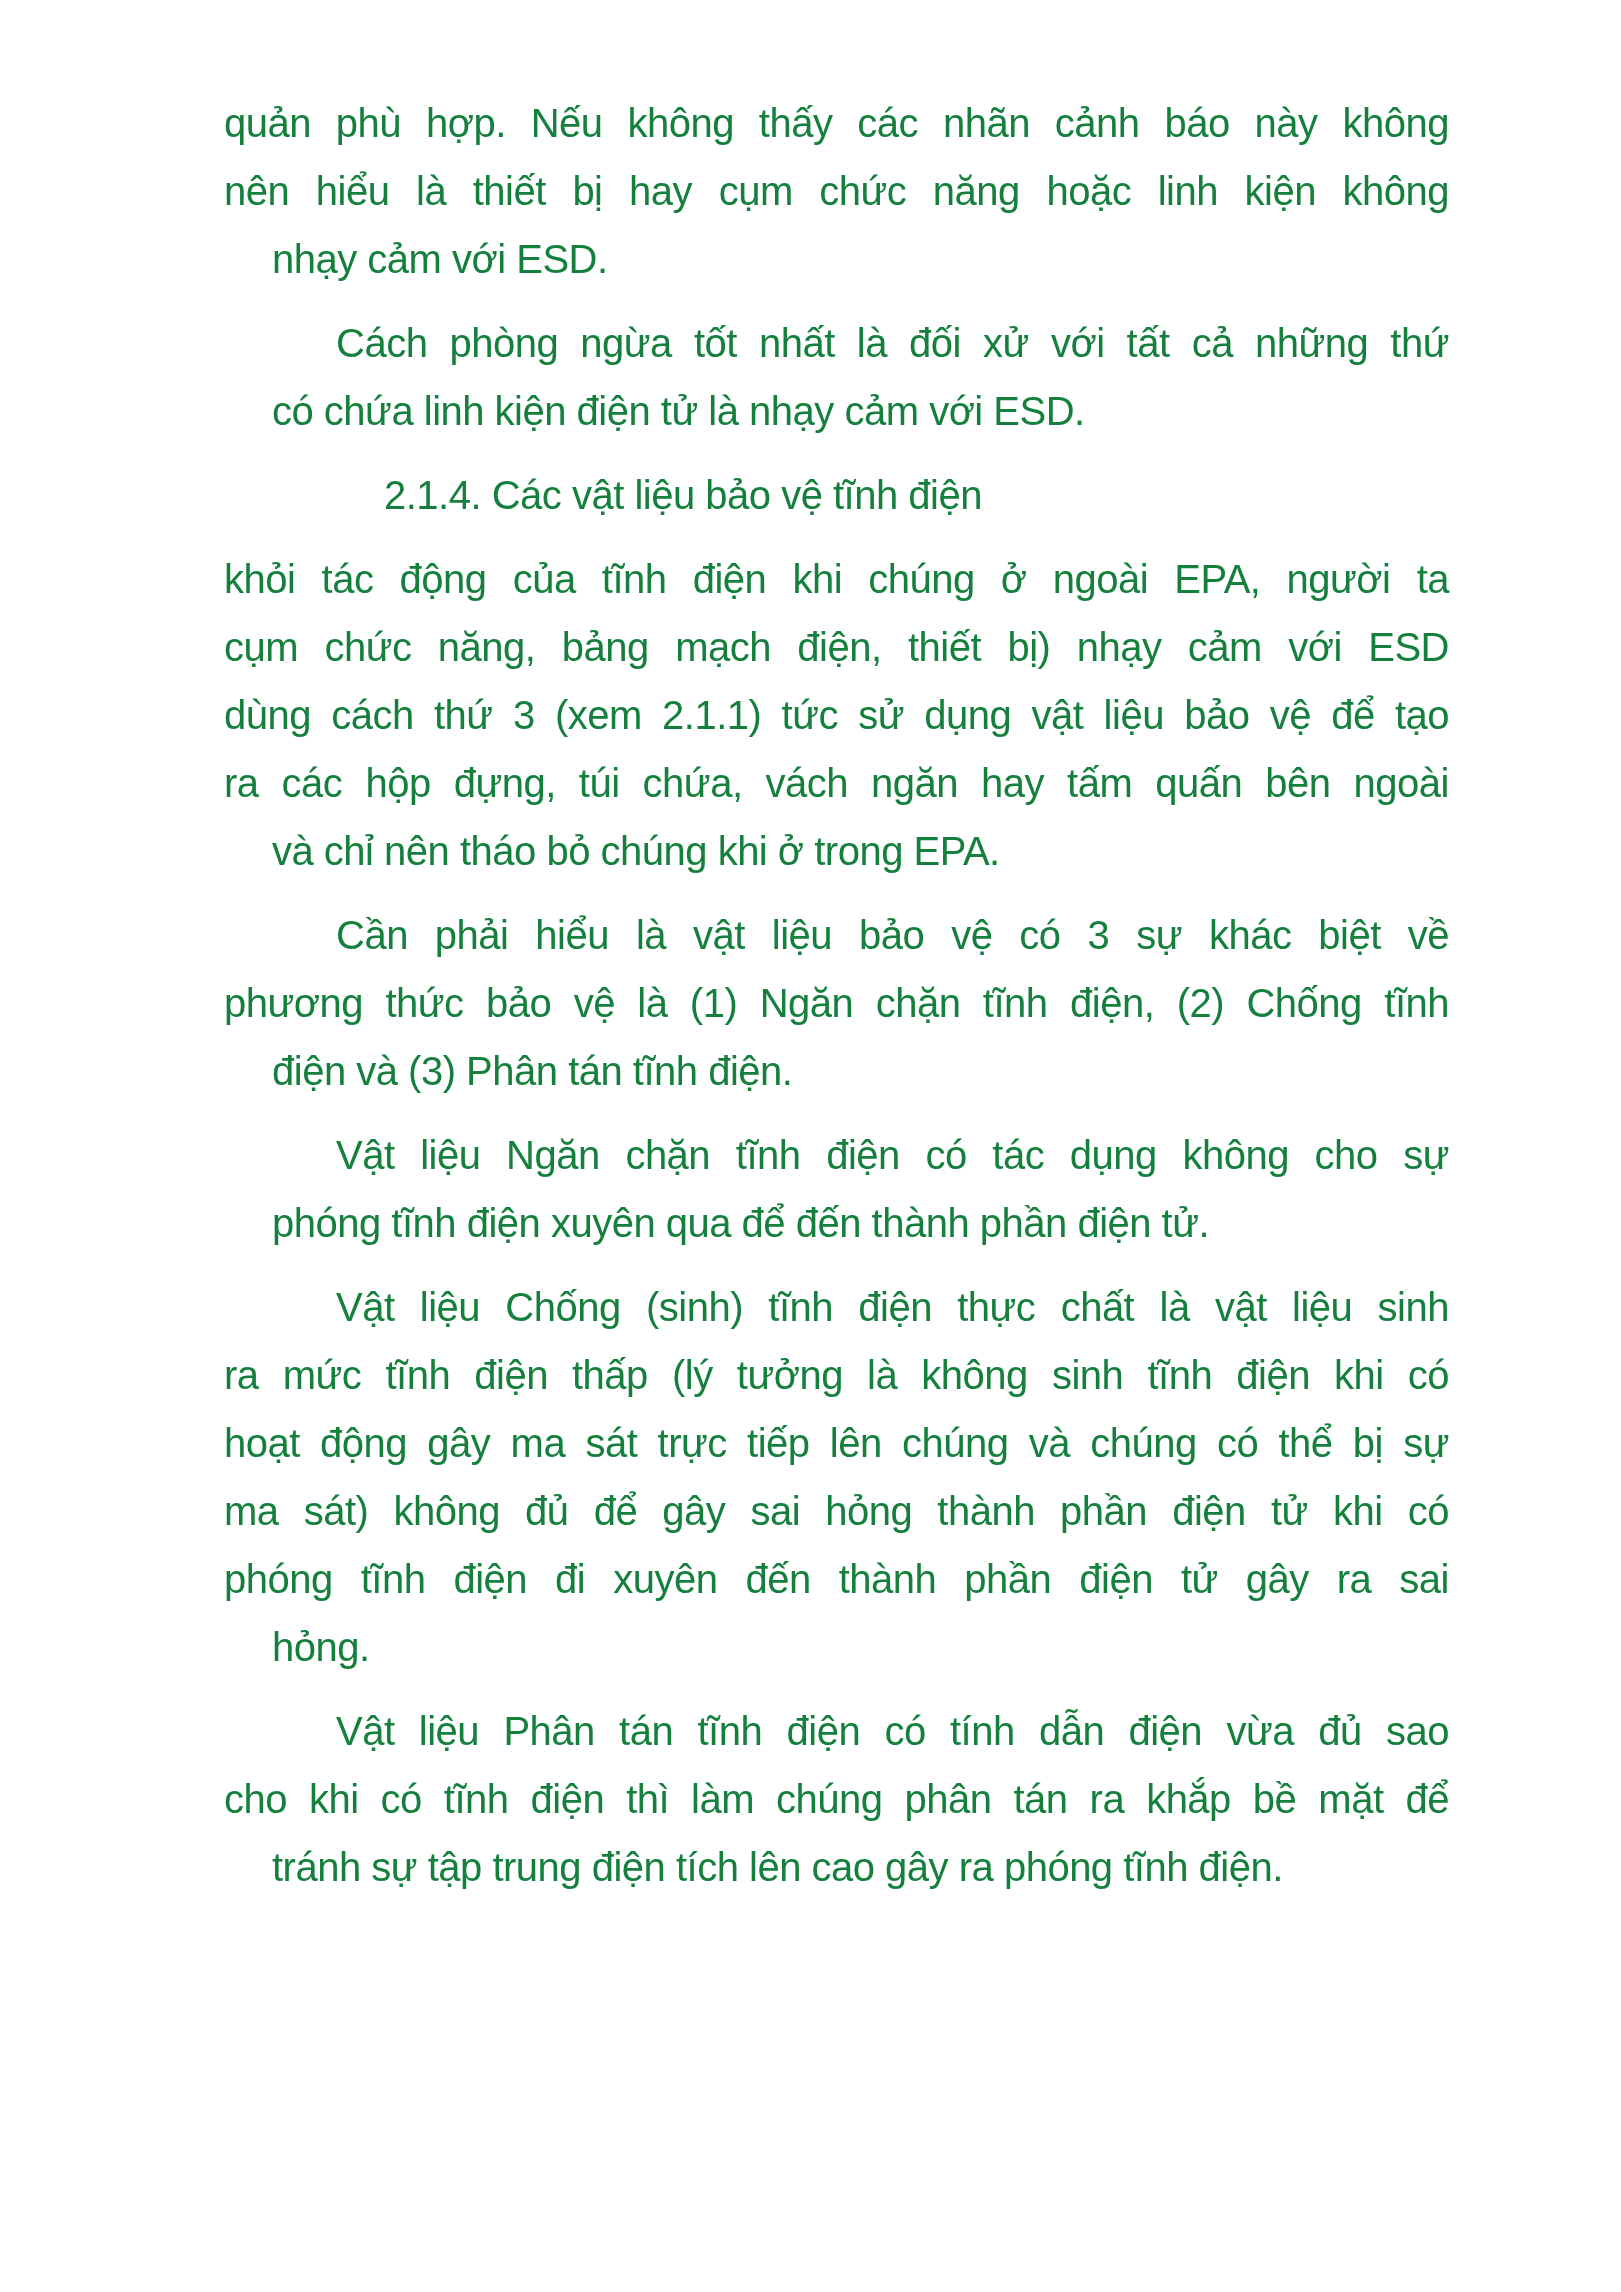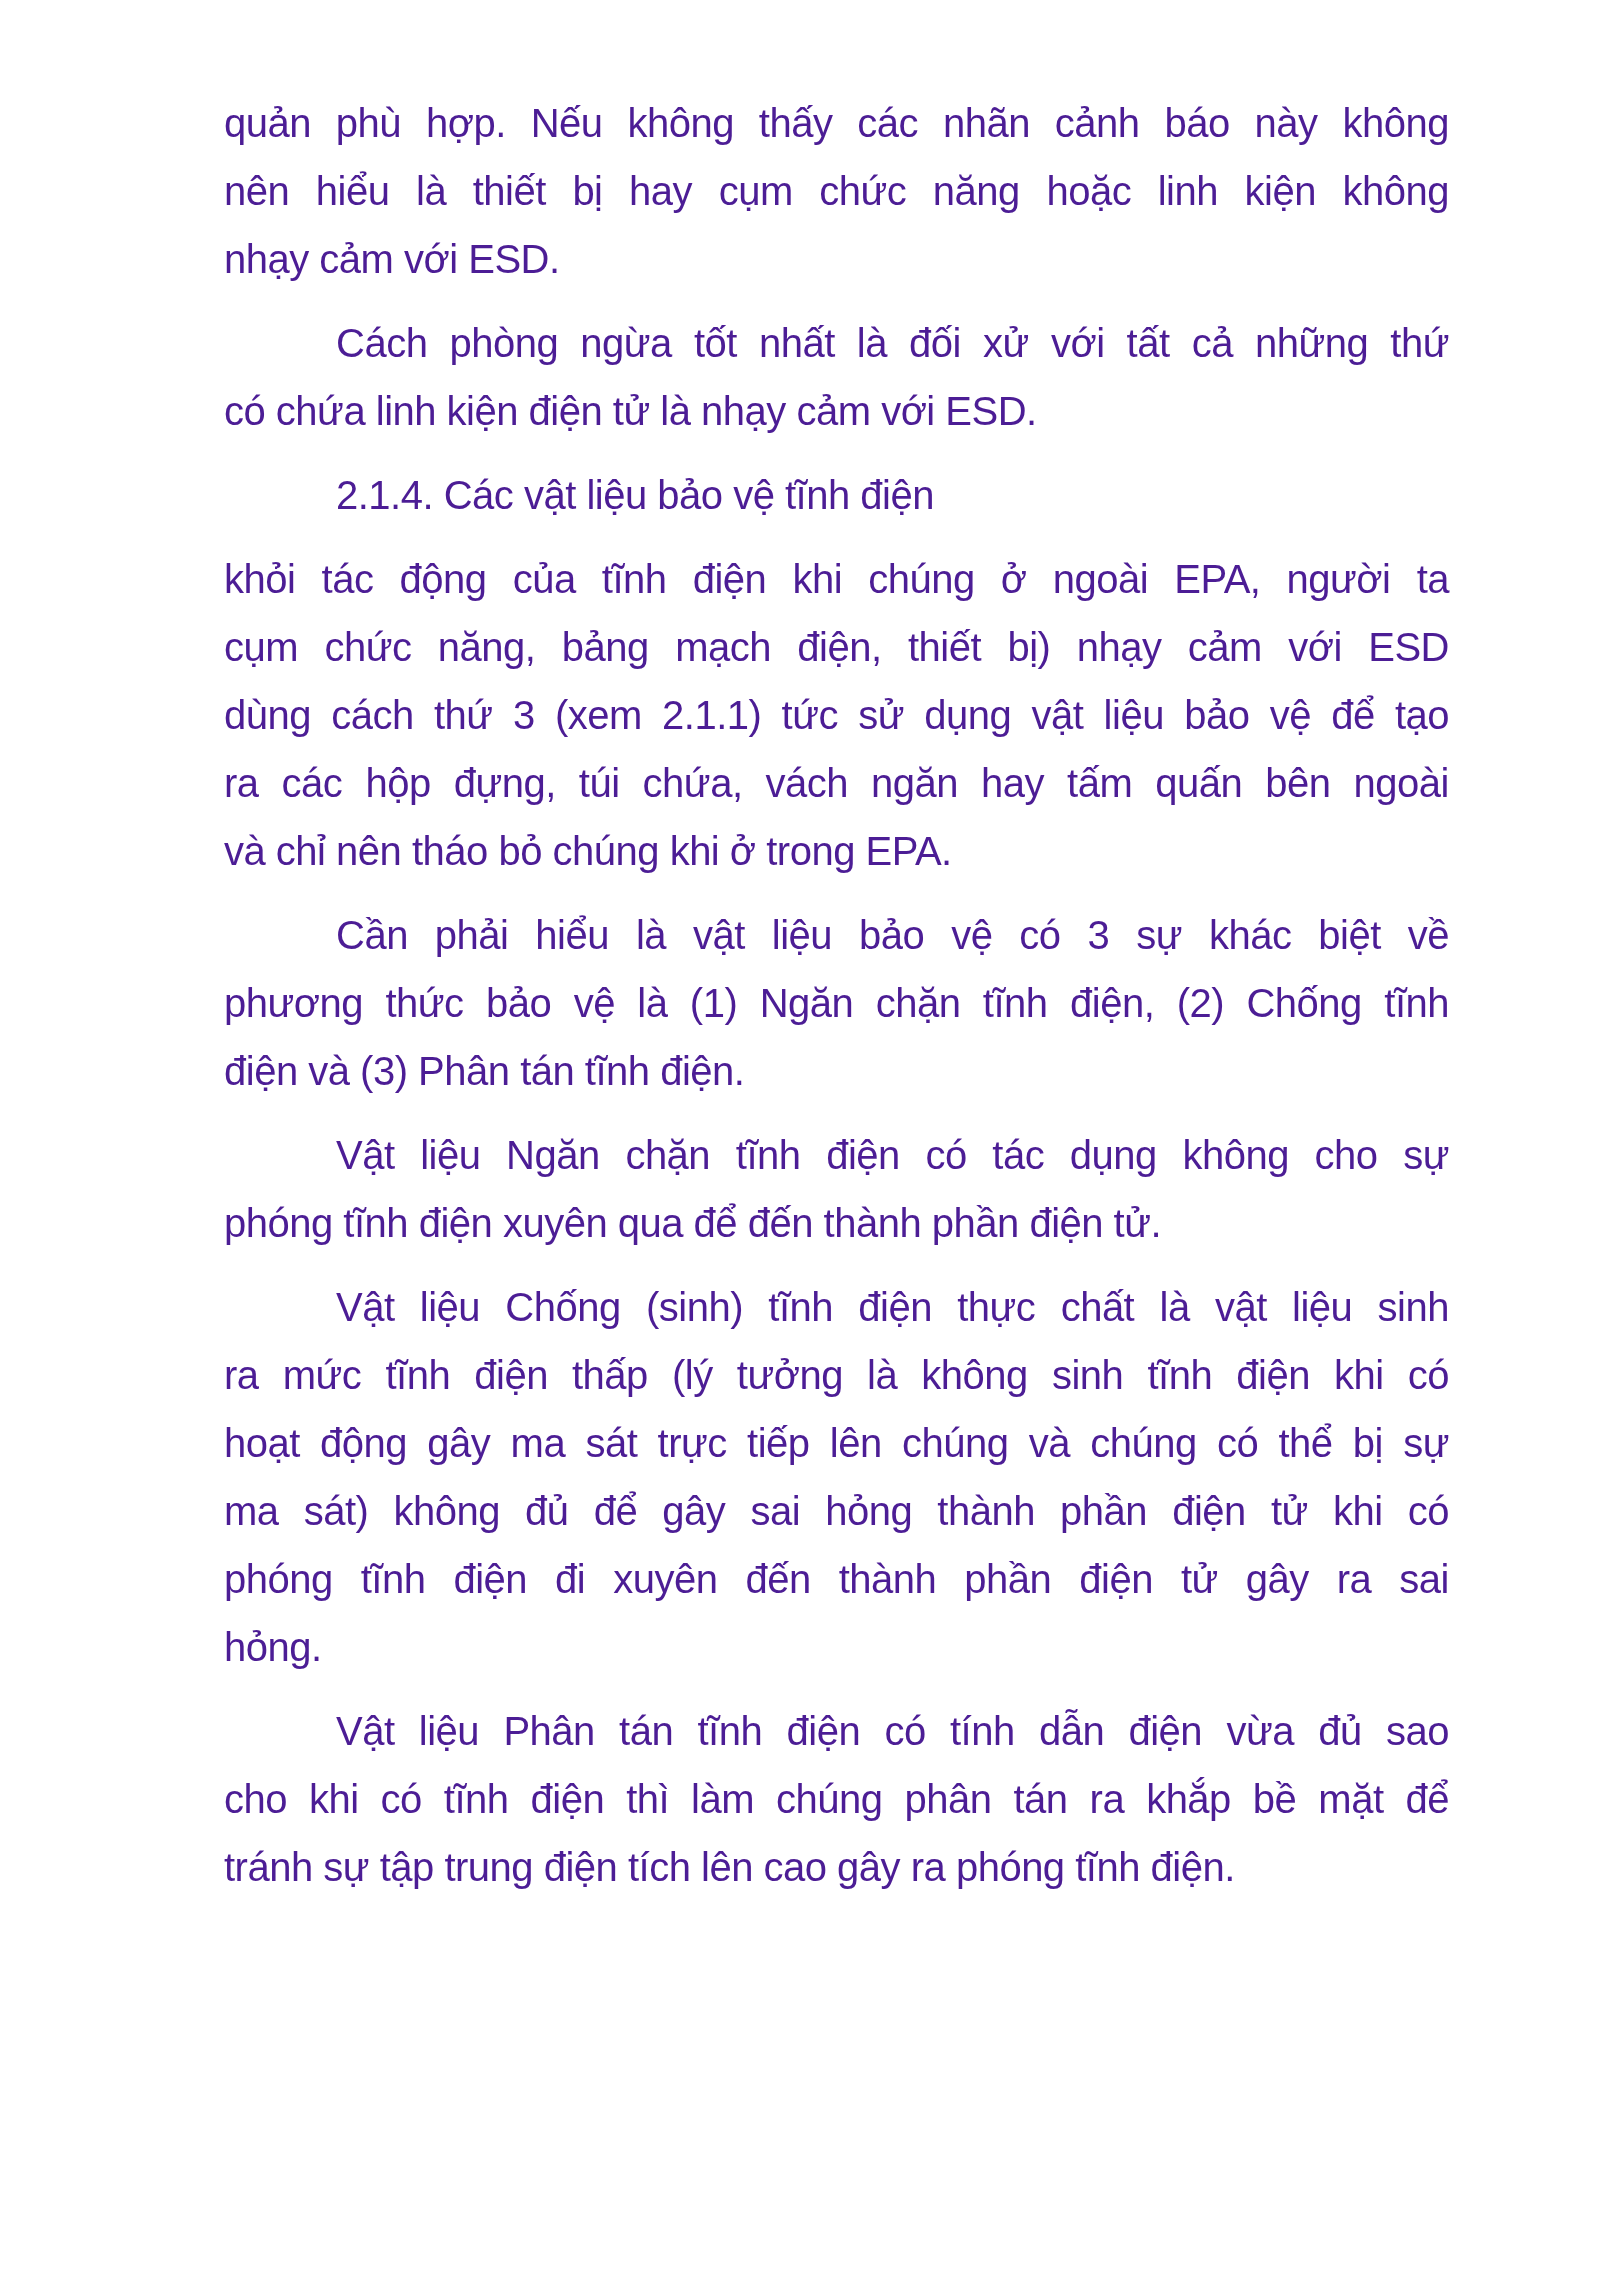--- a/index.html
+++ b/index.html
@@ -6,21 +6,21 @@
     margin: 0;
     padding: 0;
     background: #888;
   }
   .page {
     position: relative;
     width: 1621px;
     height: 2292px;
     margin: 0 auto;
     background: #ffffff;
-    color: #4c1d95;
+    color: #15803d;
     font-family: "Liberation Sans", "DejaVu Sans", sans-serif;
     overflow: hidden;
   }
   .content {
     position: absolute;
     left: 224px;
     top: 89px;
     width: 1225px;
     font-size: 40px;
     line-height: 68px;
@@ -28,20 +28,21 @@
   }
   .para {
     margin: 0 0 16px 0;
   }
   .para .line {
     text-align: justify;
     text-align-last: justify;
   }
   .para .line.last {
     text-align-last: left;
+    margin-left: 48px;
   }
   .para.indent .line.first {
     text-indent: 112px;
   }
   .para.heading .line {
     text-align: left;
     text-align-last: left;
   }
 </style>
 </head>

